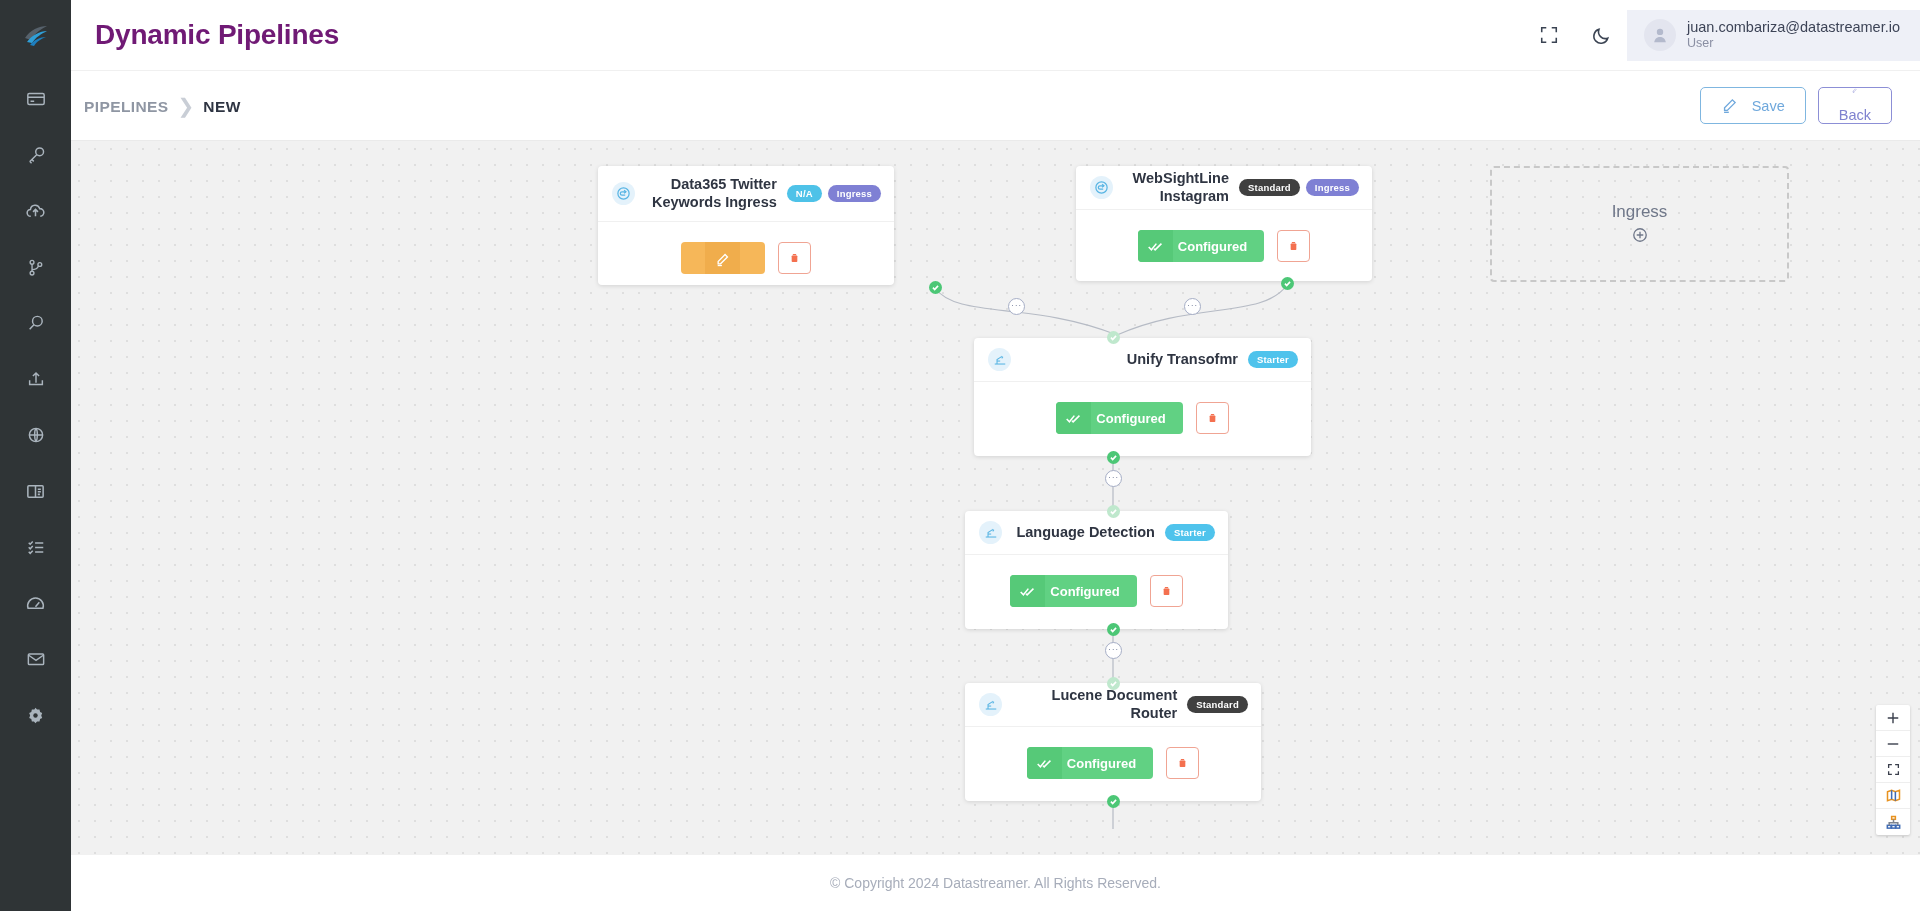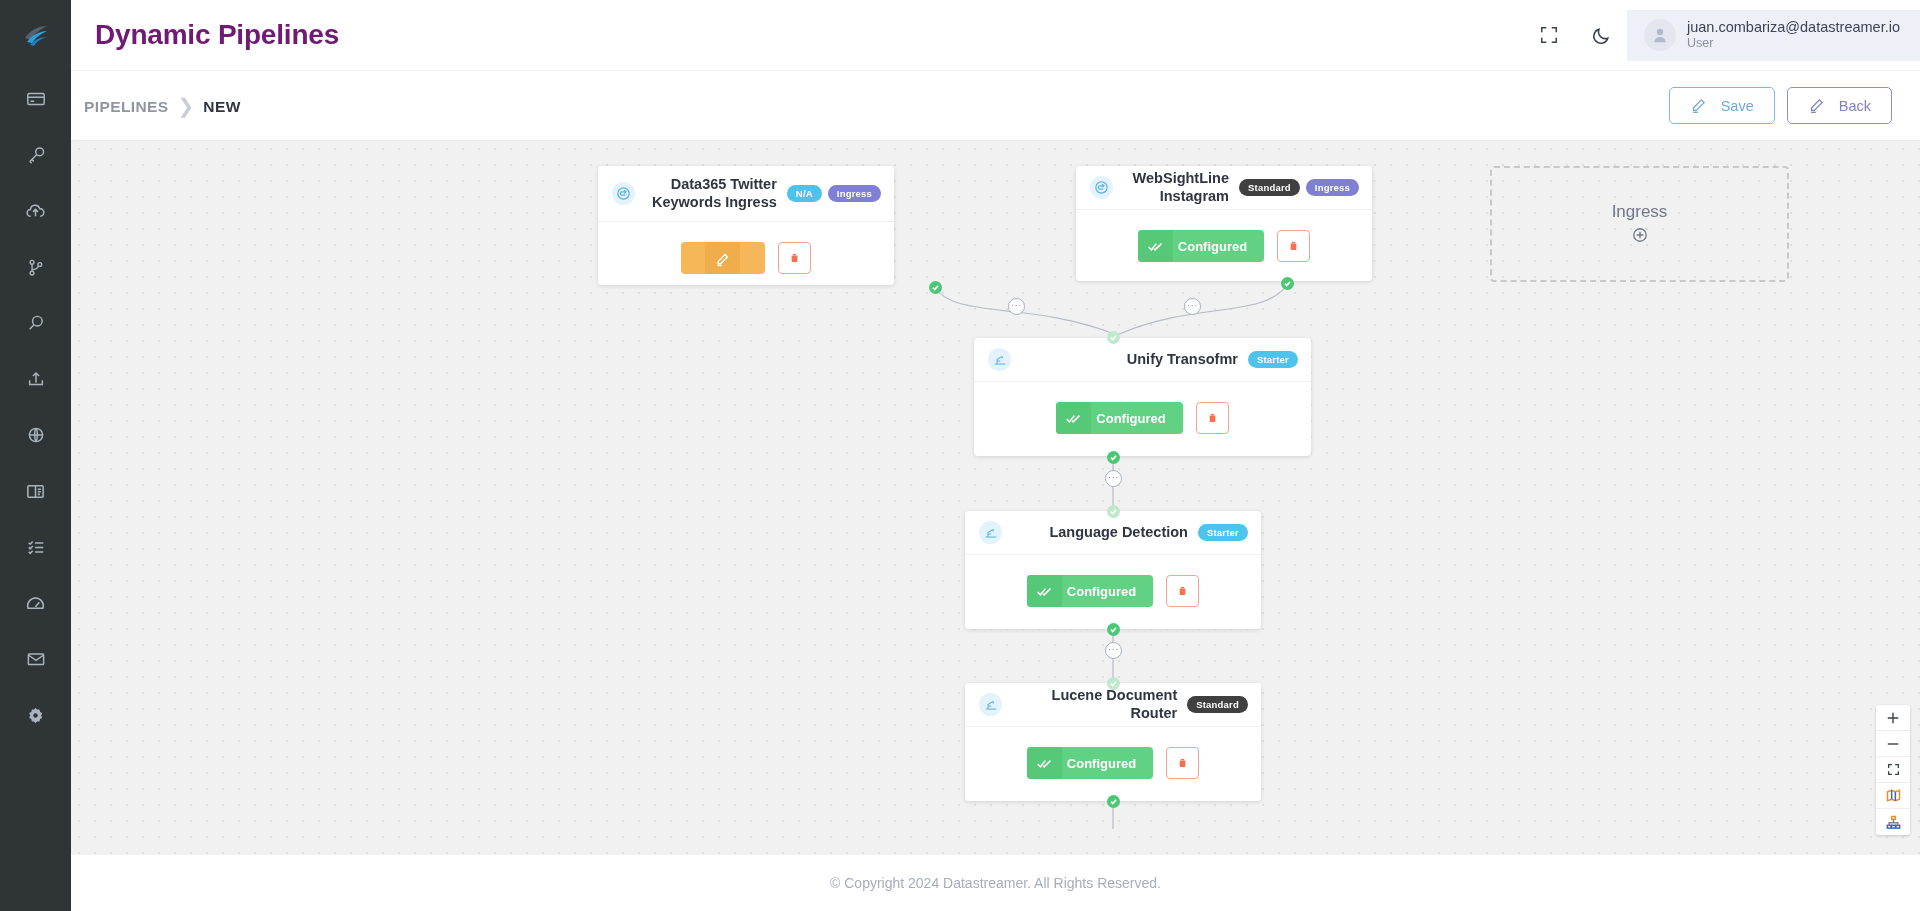--- a/index.html
+++ b/index.html
@@ -69,21 +69,21 @@
   #breadcrumb .crumb.current { color: #2e3442; cursor: default; }
   #breadcrumb .chev { color: #c9ced6; font-size: 20px; line-height: 1; }
   #toolbar .spacer { flex: 1; }
   #toolbar-actions { display: flex; gap: 12px; margin-right: 28px; }
   .tb-btn {
     display: flex; align-items: center; gap: 14px;
     height: 37px; padding: 0 20px; border-radius: 5px; background: #fff;
     font-size: 14.5px; cursor: pointer;
   }
   .tb-btn.save { border: 1px solid #7fb6e0; color: #6fa8dc; }
-  .tb-btn.back { border: 1px solid #8c8fd6; color: #7f82cf; }
+  .tb-btn.back { border: 1px solid #8c8fd6; color: #7f82cf; flex-direction: column; }
   .tb-btn svg { fill: none; stroke-width: 1.6; }
   .tb-btn.save svg { stroke: #6fa8dc; }
   .tb-btn.back svg { stroke: #7f82cf; }
 
   
   #canvas {
     position: absolute; left: 71px; top: 141px; right: 0; bottom: 56px;
     background-color: #f1f1f1;
     background-image: radial-gradient(#dedede 1.2px, transparent 1.3px);
     background-size: 16px 16px;
@@ -495,21 +495,21 @@
       </div>
       <div class="del-btn">
         <svg width="11" height="11" viewBox="0 0 14 14">
           <rect x="3.4" y="3.2" width="7.2" height="8.4" rx="1"></rect>
             <rect x="4.8" y="1.4" width="4.4" height="1.5" rx=".5"></rect>
         </svg>
       </div>
     </div>
   </div>
 
-  <div class="node" style="left:894px;top:370px;width:296px;height:118px;">
+  <div class="node" style="left:894px;top:370px;width:263px;height:118px;">
     <div class="node-head">
       <div class="node-icon">
         <svg width="14" height="14" viewBox="0 0 16 16" stroke="#57b4e3" fill="none" stroke-width="1.2">
           <path d="M2 12.6h12"></path>
             <path d="M4.6 12.6V7.4l5.2-3.2"></path>
             <path d="M9.4 3.2l2.4 1.4-1.6 2.2z" fill="#57b4e3" stroke="none"></path>
             <path d="M4.6 9.2h3.6"></path>
         </svg>
       </div>
       <div class="node-title">Language Detection</div>

